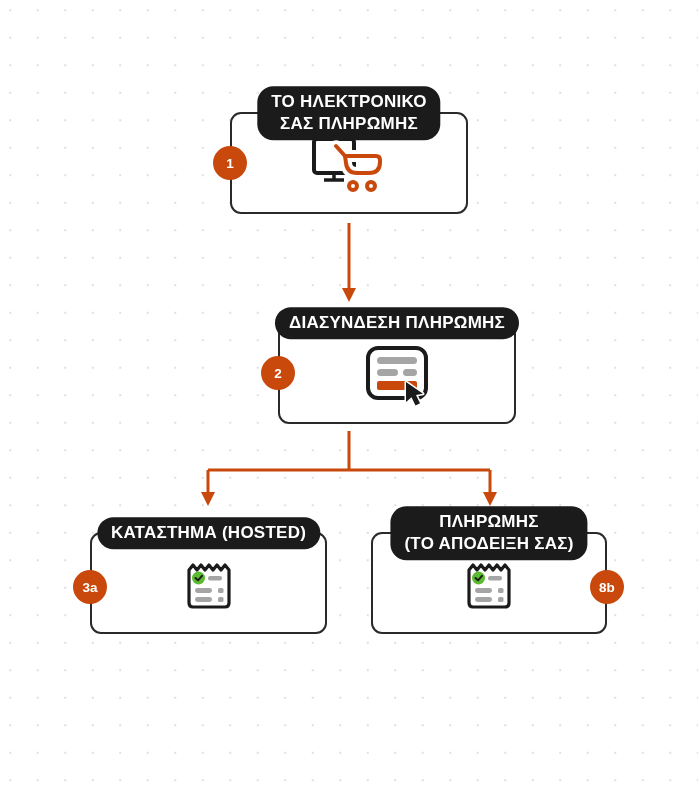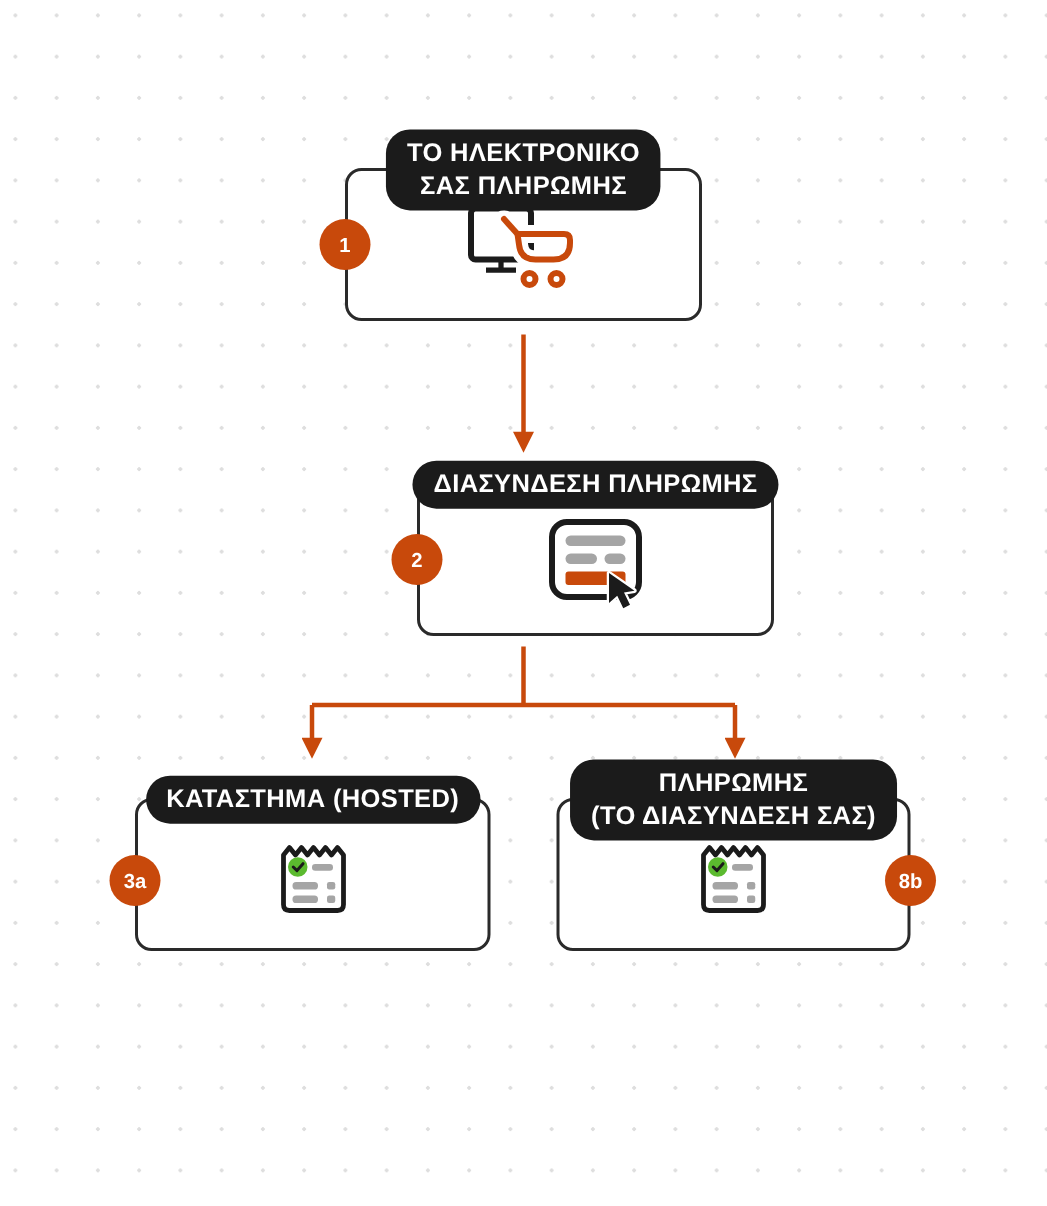--- a/index.html
+++ b/index.html
@@ -111,21 +111,21 @@
       <rect x="14" y="33" width="17" height="5" rx="2.4" fill="#a5a5a5"></rect>
       <rect x="37" y="33" width="5.5" height="5" rx="1.5" fill="#a5a5a5"></rect>
       <rect x="14" y="42" width="17" height="5" rx="2.4" fill="#a5a5a5"></rect>
       <rect x="37" y="42" width="5.5" height="5" rx="1.5" fill="#a5a5a5"></rect>
     </svg>
   </div>
 
   <div class="node node-3b">
     <div class="pill">
       <span>ΠΛΗΡΩΜΗΣ</span>
-      <span>(ΤΟ ΔΙΑΣΥΝΔΕΣΗ ΣΑΣ)</span>
+      <span>(ΤΟ ΑΠΟΔΕΙΞΗ ΣΑΣ)</span>
     </div>
     <div class="badge badge-right badge-nudge">8b</div>
     <svg class="icon" width="56" height="60" viewBox="0 0 56 60">
       <path d="M8 15 L12 10 L16 15 L20 10 L24 15 L28 10 L32 15 L36 10 L40 15 L44 10 L48 15 V48 Q48 52 44 52 H12 Q8 52 8 48 Z" fill="#ffffff" stroke="#1b1b1b" stroke-width="3.2" stroke-linejoin="round"></path>
       <circle cx="17.5" cy="23" r="6.5" fill="#5bba2f"></circle>
       <path d="M14.5 23 L17 25.4 L21 20.8" fill="none" stroke="#1b1b1b" stroke-width="2" stroke-linecap="round" stroke-linejoin="round"></path>
       <rect x="27" y="21" width="14" height="4.5" rx="2.2" fill="#a5a5a5"></rect>
       <rect x="14" y="33" width="17" height="5" rx="2.4" fill="#a5a5a5"></rect>
       <rect x="37" y="33" width="5.5" height="5" rx="1.5" fill="#a5a5a5"></rect>
       <rect x="14" y="42" width="17" height="5" rx="2.4" fill="#a5a5a5"></rect>

